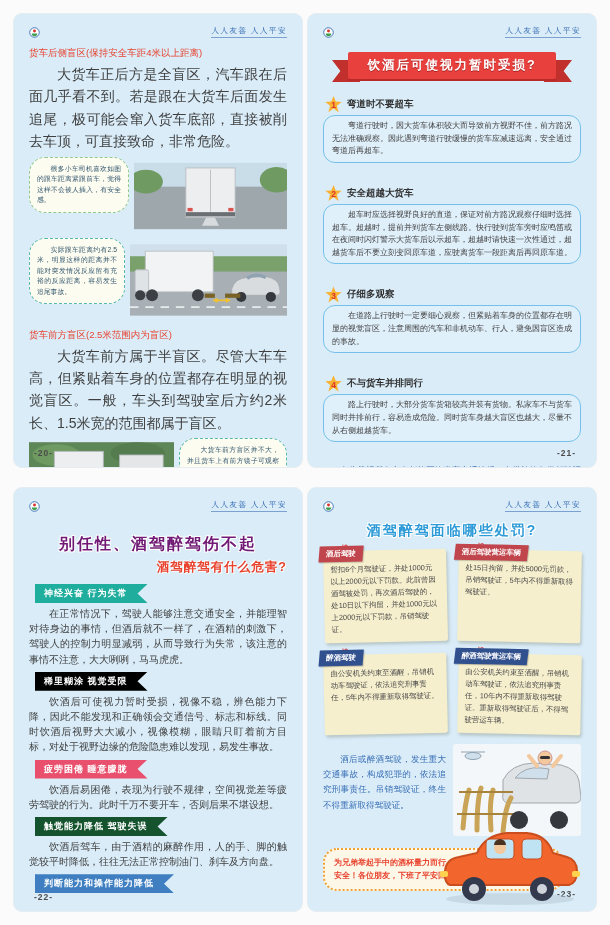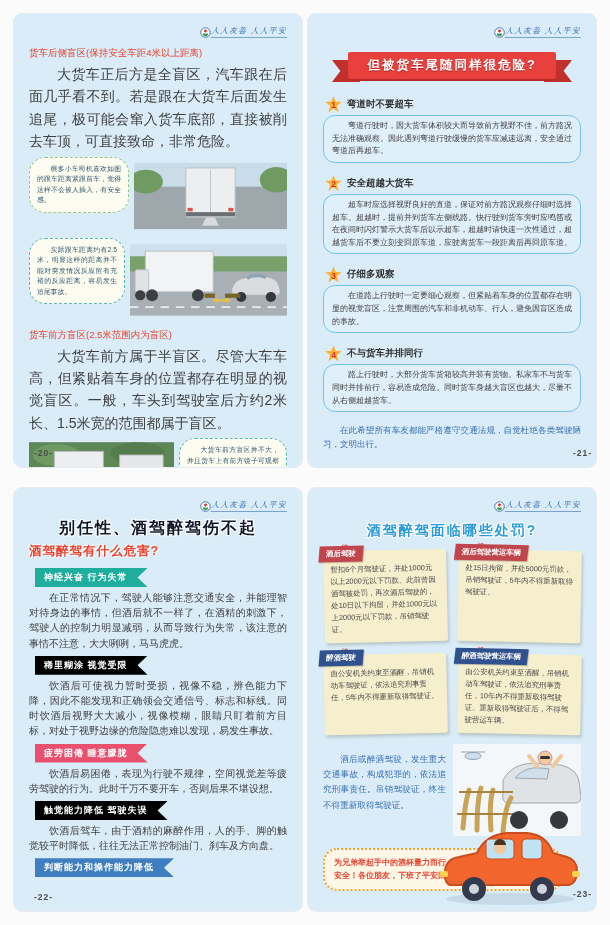--- a/index.html
+++ b/index.html
@@ -4,50 +4,50 @@
 <style>
   html,body{margin:0;padding:0;}
   body{width:610px;height:925px;background:#fbfbfb;font-family:"Liberation Sans","DejaVu Sans",sans-serif;position:relative;}
   .page{position:absolute;background:#d9ecf8;border-radius:9px;border:1px solid #e6edf2;box-sizing:border-box;overflow:hidden;}
   #p20{left:13px;top:13px;width:290px;height:455px;}
   #p21{left:307px;top:13px;width:290px;height:455px;}
   #p22{left:13px;top:487px;width:290px;height:425px;}
   #p23{left:307px;top:487px;width:290px;height:425px;}
   .inner{padding:6px 15px 6px 15px;position:relative;height:100%;box-sizing:border-box;}
   
-  .hdr{display:flex;justify-content:flex-end;align-items:center;gap:0;padding-top:4px;height:16px;font-style:italic;}
+  .hdr{display:flex;justify-content:space-between;align-items:center;gap:0;padding-top:4px;height:16px;}
   .hdr-text{font-size:7.5px;color:#3a6fb5;border-bottom:1px solid #7aa1cf;padding-bottom:1px;letter-spacing:1.5px;white-space:nowrap;}
   .logo{width:11px;height:11px;flex:0 0 auto;}
   
   .red-title{color:#e8432f;font-weight:normal;font-size:9.5px;margin:7px 0 3px;}
   .body-text{font-size:14px;color:#3f3f3f;line-height:1.6;text-indent:2em;text-align:justify;margin:0 0 4px;}
   .pagenum{position:absolute;bottom:9px;font-size:8.5px;color:#4b4b4b;letter-spacing:1px;font-weight:bold;}
-  .pn-left{left:20px;} .pn-right{right:4px;}
+  .pn-left{left:20px;} .pn-right{right:20px;}
   
   .row{display:flex;gap:5px;align-items:flex-start;margin:3px 0;}
   .cloud{background:#fdfcf1;border:1.5px dashed #8fc98f;border-radius:16px;padding:6px 7px;font-size:6.8px;color:#33576d;line-height:1.55;text-indent:2em;text-align:justify;box-sizing:border-box;}
   .cloud.teal{border-color:#56b9ad;}
   .photo{border-radius:3px;overflow:hidden;flex:1;display:block;}
   
   .ribbon-wrap{position:relative;width:232px;height:32px;margin:12px auto 12px;}
   .ribbon-wrap::before,.ribbon-wrap::after{content:"";position:absolute;top:8px;width:28px;height:22px;background:#c2302d;}
   .ribbon-wrap::before{left:-4px;clip-path:polygon(0 0,100% 0,100% 100%,0 100%,30% 50%);}
   .ribbon-wrap::after{right:-4px;clip-path:polygon(0 0,100% 0,70% 50%,100% 100%,0 100%);}
   .ribbon{position:absolute;left:12px;right:12px;top:0;bottom:5px;background:#e8403c;border-radius:2px;display:flex;align-items:center;justify-content:center;z-index:1;box-shadow:0 2px 0 #b8292a;}
   .ribbon span{color:#fff;font-weight:bold;font-size:12.5px;letter-spacing:2px;text-shadow:0 1px 0 #a82222;}
   .item-head{display:flex;align-items:center;gap:5px;margin:2px 0 2px 2px;}
   .star{position:relative;width:17px;height:17px;display:flex;align-items:center;justify-content:center;flex:0 0 auto;}
   .star::before{content:"";position:absolute;inset:0;background:#f9b233;clip-path:polygon(50% 0%,63% 33%,98% 35%,70% 57%,80% 95%,50% 73%,20% 95%,30% 57%,2% 35%,37% 33%);}
   .star b{position:relative;z-index:1;color:#d9342b;font-size:8.5px;line-height:1;margin-top:2px;}
   .item-title{font-size:9.5px;font-weight:bold;color:#303030;}
-  .item-box{border:1.5px solid #74c0ea;background:#e0f0fb;border-radius:12px;padding:4px 8px;font-size:8px;color:#3f3f3f;line-height:1.58;text-indent:2em;text-align:justify;margin:0 0 12px;}
+  .item-box{border:1.5px solid #74c0ea;background:#e0f0fb;border-radius:12px;padding:4px 8px;font-size:8px;color:#3f3f3f;line-height:1.58;text-indent:2em;text-align:justify;margin:0 0 22px;}
   .closing{font-size:8.5px;color:#3a6fb5;line-height:1.6;text-indent:2em;text-align:justify;margin-top:8px;}
   
-  .big-title{font-size:16px;font-weight:bold;color:#0f172a;text-align:center;letter-spacing:2px;margin:4px 0 4px;text-shadow:-1px -1px 0 #fff,1px -1px 0 #fff,-1px 1px 0 #fff,1px 1px 0 #fff;font-family:Liberation Mono, monospace;}
-  .sub-title{font-size:12.5px;font-weight:bold;color:#e8432f;text-align:left;letter-spacing:1px;margin:0 0 8px;text-shadow:-1px -1px 0 #fff,1px 1px 0 #fff;}
+  .big-title{font-size:16px;font-weight:bold;color:#701a75;text-align:center;letter-spacing:2px;margin:20px 0 4px;text-shadow:-1px -1px 0 #fff,1px -1px 0 #fff,-1px 1px 0 #fff,1px 1px 0 #fff;font-family:Liberation Mono, monospace;}
+  .sub-title{font-size:12.5px;font-weight:bold;color:#e8432f;text-align:right;letter-spacing:1px;margin:0 0 8px;text-shadow:-1px -1px 0 #fff,1px 1px 0 #fff;}
   .flag-row{display:flex;align-items:flex-start;gap:3px;margin:5px 0 3px;}
   .flag-bar{width:3px;background:#4178b0;}
   .flag{color:#fff;font-weight:bold;font-size:9px;padding:3px 20px 3px 9px;display:inline-block;clip-path:polygon(0 0,100% 0,calc(100% - 10px) 50%,100% 100%,0 100%);letter-spacing:1px;}
   .sec-body{font-size:10px;color:#3f3f3f;line-height:1.52;text-indent:2em;text-align:justify;margin:0 0 2px;}
   
   .title23{font-size:14px;font-weight:bold;color:#2d9bd8;text-align:center;letter-spacing:2px;margin:8px 0 10px;text-shadow:-1px -1px 0 #fff,1px -1px 0 #fff,-1px 1px 0 #fff,1px 1px 0 #fff;}
   .notes{display:grid;grid-template-columns:1fr 1fr;gap:12px 11px;padding:0 1px;}
   .note{background:#f6efcd;border-radius:2px;box-shadow:1.5px 2.5px 3px rgba(90,90,60,.25);padding:13px 7px 7px;font-size:7.4px;color:#4a4a4a;line-height:1.62;position:relative;}
   .note:nth-child(odd){transform:rotate(-1.3deg);}
   .note:nth-child(even){transform:rotate(1.1deg);}
@@ -143,21 +143,21 @@
     <div class="hdr">
       <svg class="logo" viewBox="0 0 12 12">
           <circle cx="6" cy="6" r="5.2" fill="#fff" stroke="#3a6fb5" stroke-width="1"></circle>
           <path d="M3 7a3 3 0 0 0 6 0z" fill="#3f9e4f"></path>
           <circle cx="6" cy="4.4" r="1.6" fill="#d9342b"></circle>
         </svg>
       <span class="hdr-text">人人友善 人人平安</span>
     </div>
     <div class="ribbon-wrap">
       <div class="ribbon">
-          <span>但被货车尾随同样很危险?</span>
+          <span>饮酒后可使视力暂时受损?</span>
         </div>
     </div>
 
     <div class="item-head">
       <span class="star">
           <b>1</b>
         </span>
       <span class="item-title">弯道时不要超车</span>
     </div>
     <div class="item-box">弯道行驶时，因大货车体积较大而导致前方视野不佳，前方路况无法准确观察。因此遇到弯道行驶缓慢的货车应减速远离，安全通过弯道后再超车。</div>
@@ -217,21 +217,21 @@
     <p class="sec-body">饮酒后可使视力暂时受损，视像不稳，辨色能力下降，因此不能发现和正确领会交通信号、标志和标线。同时饮酒后视野大大减小，视像模糊，眼睛只盯着前方目标，对处于视野边缘的危险隐患难以发现，易发生事故。</p>
 
     <div class="flag-row">
       <span class="flag-bar"></span>
       <span class="flag" style="background-color: rgb(232, 80, 110);">疲劳困倦 睡意朦胧</span>
     </div>
     <p class="sec-body">饮酒后易困倦，表现为行驶不规律，空间视觉差等疲劳驾驶的行为。此时千万不要开车，否则后果不堪设想。</p>
 
     <div class="flag-row">
       <span class="flag-bar"></span>
-      <span class="flag" style="background-color: #000000;">触觉能力降低 驾驶失误</span>
+      <span class="flag" style="background-color: #14532d;">触觉能力降低 驾驶失误</span>
     </div>
     <p class="sec-body">饮酒后驾车，由于酒精的麻醉作用，人的手、脚的触觉较平时降低，往往无法正常控制油门、刹车及方向盘。</p>
 
     <div class="flag-row">
       <span class="flag-bar"></span>
       <span class="flag" style="background-color: rgb(63, 127, 193);">判断能力和操作能力降低</span>
     </div>
 
     <div class="pagenum pn-left">-22-</div>
   </div>

